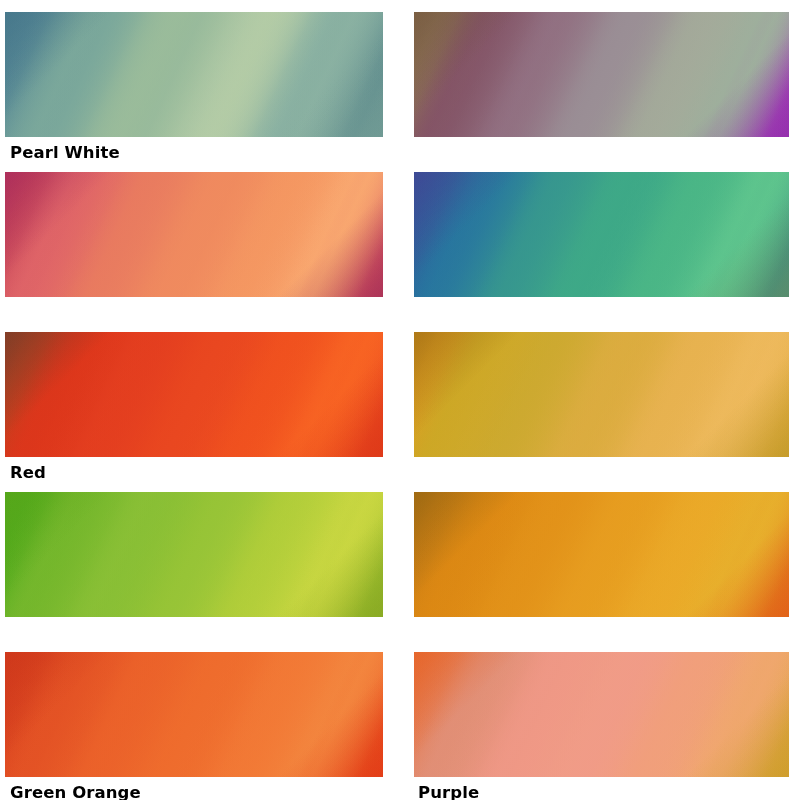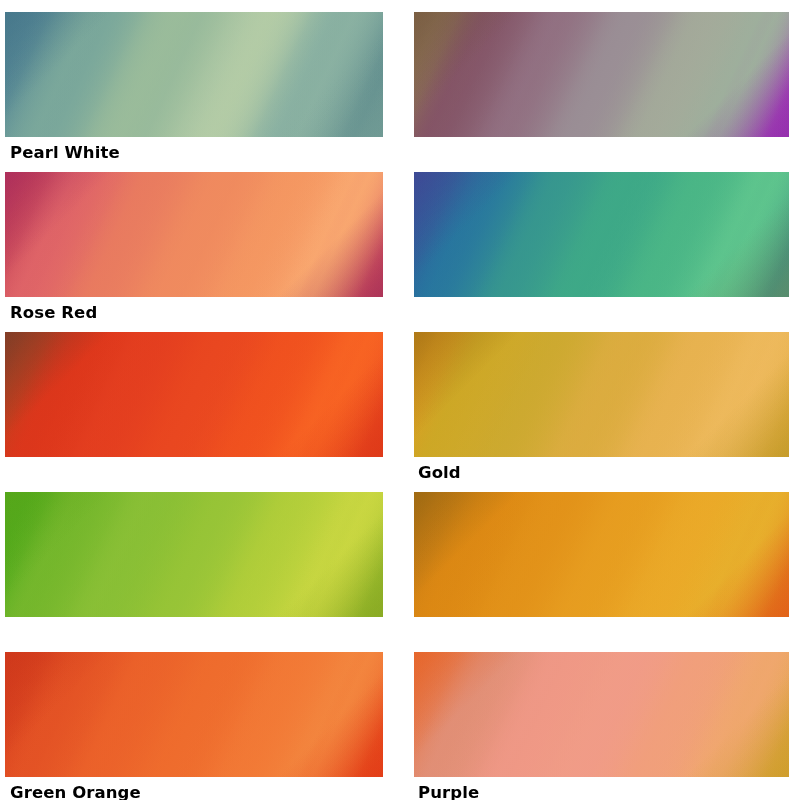--- a/index.html
+++ b/index.html
@@ -91,49 +91,48 @@
     </div>
   </div>
 
   <div class="swatch-cell">
     <div class="swatch-chip">
       <div class="layer base" style="background: linear-gradient(115deg, rgb(155, 31, 94) 0%, rgb(192, 58, 87) 13%, rgb(217, 86, 106) 25%, rgb(228, 112, 95) 38%, rgb(240, 138, 93) 50%, rgb(247, 157, 98) 63%, rgb(251, 174, 115) 75%, rgb(209, 81, 95) 88%, rgb(142, 27, 82) 100%);"></div>
       <div class="layer bands" style="background: linear-gradient(115deg, rgba(0, 0, 0, 0) 0%, rgb(192, 58, 87) 8%, rgba(0, 0, 0, 0) 17%, rgba(0, 0, 0, 0) 13%, rgb(217, 86, 106) 22%, rgba(0, 0, 0, 0) 31%, rgba(0, 0, 0, 0) 27%, rgb(228, 112, 95) 36%, rgba(0, 0, 0, 0) 45%, rgba(0, 0, 0, 0) 41%, rgb(240, 138, 93) 50%, rgba(0, 0, 0, 0) 59%, rgba(0, 0, 0, 0) 55%, rgb(247, 157, 98) 64%, rgba(0, 0, 0, 0) 73%, rgba(0, 0, 0, 0) 69%, rgb(251, 174, 115) 78%, rgba(0, 0, 0, 0) 87%, rgba(0, 0, 0, 0) 83%, rgb(209, 81, 95) 92%, rgba(0, 0, 0, 0) 100%);"></div>
       <div class="layer gloss" style="background: linear-gradient(115deg, rgba(255, 255, 255, 0) 0%, rgb(239, 138, 96) 46%, rgba(255, 255, 255, 0) 92%);"></div>
       <div class="layer corner" style="background: linear-gradient(135deg, rgb(155, 31, 94) 0%, rgba(0, 0, 0, 0) 26%, rgba(0, 0, 0, 0) 74%, rgb(142, 27, 82) 100%);"></div>
     </div>
-    <div class="swatch-label">Rose Red</div>
   </div>
 
   <div class="swatch-cell cell-right">
     <div class="swatch-chip">
       <div class="layer base" style="background: linear-gradient(115deg, rgb(75, 61, 143) 0%, rgb(43, 79, 160) 13%, rgb(29, 98, 168) 25%, rgb(43, 131, 150) 38%, rgb(53, 160, 138) 50%, rgb(76, 184, 135) 63%, rgb(99, 201, 143) 75%, rgb(62, 143, 126) 88%, rgb(111, 138, 95) 100%);"></div>
       <div class="layer bands" style="background: linear-gradient(115deg, rgba(0, 0, 0, 0) 0%, rgb(43, 79, 160) 8%, rgba(0, 0, 0, 0) 17%, rgba(0, 0, 0, 0) 13%, rgb(29, 98, 168) 22%, rgba(0, 0, 0, 0) 31%, rgba(0, 0, 0, 0) 27%, rgb(43, 131, 150) 36%, rgba(0, 0, 0, 0) 45%, rgba(0, 0, 0, 0) 41%, rgb(53, 160, 138) 50%, rgba(0, 0, 0, 0) 59%, rgba(0, 0, 0, 0) 55%, rgb(76, 184, 135) 64%, rgba(0, 0, 0, 0) 73%, rgba(0, 0, 0, 0) 69%, rgb(99, 201, 143) 78%, rgba(0, 0, 0, 0) 87%, rgba(0, 0, 0, 0) 83%, rgb(62, 143, 126) 92%, rgba(0, 0, 0, 0) 100%);"></div>
       <div class="layer gloss" style="background: linear-gradient(115deg, rgba(255, 255, 255, 0) 0%, rgb(70, 177, 132) 46%, rgba(255, 255, 255, 0) 92%);"></div>
       <div class="layer corner" style="background: linear-gradient(135deg, rgb(75, 61, 143) 0%, rgba(0, 0, 0, 0) 26%, rgba(0, 0, 0, 0) 74%, rgb(111, 138, 95) 100%);"></div>
     </div>
   </div>
 
   <div class="swatch-cell">
     <div class="swatch-chip">
       <div class="layer base" style="background: linear-gradient(115deg, rgb(79, 59, 46) 0%, rgb(184, 64, 31) 13%, rgb(216, 49, 26) 25%, rgb(224, 58, 32) 38%, rgb(234, 74, 34) 50%, rgb(244, 88, 31) 63%, rgb(251, 106, 36) 75%, rgb(232, 70, 30) 88%, rgb(214, 47, 21) 100%);"></div>
       <div class="layer bands" style="background: linear-gradient(115deg, rgba(0, 0, 0, 0) 0%, rgb(184, 64, 31) 8%, rgba(0, 0, 0, 0) 17%, rgba(0, 0, 0, 0) 13%, rgb(216, 49, 26) 22%, rgba(0, 0, 0, 0) 31%, rgba(0, 0, 0, 0) 27%, rgb(224, 58, 32) 36%, rgba(0, 0, 0, 0) 45%, rgba(0, 0, 0, 0) 41%, rgb(234, 74, 34) 50%, rgba(0, 0, 0, 0) 59%, rgba(0, 0, 0, 0) 55%, rgb(244, 88, 31) 64%, rgba(0, 0, 0, 0) 73%, rgba(0, 0, 0, 0) 69%, rgb(251, 106, 36) 78%, rgba(0, 0, 0, 0) 87%, rgba(0, 0, 0, 0) 83%, rgb(232, 70, 30) 92%, rgba(0, 0, 0, 0) 100%);"></div>
       <div class="layer gloss" style="background: linear-gradient(115deg, rgba(255, 255, 255, 0) 0%, rgb(232, 68, 30) 46%, rgba(255, 255, 255, 0) 92%);"></div>
       <div class="layer corner" style="background: linear-gradient(135deg, rgb(79, 59, 46) 0%, rgba(0, 0, 0, 0) 26%, rgba(0, 0, 0, 0) 74%, rgb(214, 47, 21) 100%);"></div>
     </div>
+    <div class="swatch-label">Red</div>
   </div>
 
   <div class="swatch-cell cell-right">
     <div class="swatch-chip">
       <div class="layer base" style="background: linear-gradient(115deg, rgb(138, 90, 16) 0%, rgb(217, 154, 26) 13%, rgb(197, 165, 25) 25%, rgb(189, 164, 28) 38%, rgb(213, 168, 52) 50%, rgb(234, 179, 82) 63%, rgb(240, 187, 96) 75%, rgb(224, 172, 66) 88%, rgb(176, 143, 24) 100%);"></div>
       <div class="layer bands" style="background: linear-gradient(115deg, rgba(0, 0, 0, 0) 0%, rgb(217, 154, 26) 8%, rgba(0, 0, 0, 0) 17%, rgba(0, 0, 0, 0) 13%, rgb(197, 165, 25) 22%, rgba(0, 0, 0, 0) 31%, rgba(0, 0, 0, 0) 27%, rgb(189, 164, 28) 36%, rgba(0, 0, 0, 0) 45%, rgba(0, 0, 0, 0) 41%, rgb(213, 168, 52) 50%, rgba(0, 0, 0, 0) 59%, rgba(0, 0, 0, 0) 55%, rgb(234, 179, 82) 64%, rgba(0, 0, 0, 0) 73%, rgba(0, 0, 0, 0) 69%, rgb(240, 187, 96) 78%, rgba(0, 0, 0, 0) 87%, rgba(0, 0, 0, 0) 83%, rgb(224, 172, 66) 92%, rgba(0, 0, 0, 0) 100%);"></div>
       <div class="layer gloss" style="background: linear-gradient(115deg, rgba(255, 255, 255, 0) 0%, rgb(226, 176, 74) 46%, rgba(255, 255, 255, 0) 92%);"></div>
       <div class="layer corner" style="background: linear-gradient(135deg, rgb(138, 90, 16) 0%, rgba(0, 0, 0, 0) 26%, rgba(0, 0, 0, 0) 74%, rgb(176, 143, 24) 100%);"></div>
     </div>
-    <div class="swatch-label">Gold</div>
   </div>
 
   <div class="swatch-cell">
     <div class="swatch-chip">
       <div class="layer base" style="background: linear-gradient(115deg, rgb(90, 163, 23) 0%, rgb(73, 168, 26) 13%, rgb(111, 181, 43) 25%, rgb(140, 193, 58) 38%, rgb(168, 203, 62) 50%, rgb(199, 214, 63) 63%, rgb(215, 220, 69) 75%, rgb(157, 188, 45) 88%, rgb(122, 156, 28) 100%);"></div>
       <div class="layer bands" style="background: linear-gradient(115deg, rgba(0, 0, 0, 0) 0%, rgb(73, 168, 26) 8%, rgba(0, 0, 0, 0) 17%, rgba(0, 0, 0, 0) 13%, rgb(111, 181, 43) 22%, rgba(0, 0, 0, 0) 31%, rgba(0, 0, 0, 0) 27%, rgb(140, 193, 58) 36%, rgba(0, 0, 0, 0) 45%, rgba(0, 0, 0, 0) 41%, rgb(168, 203, 62) 50%, rgba(0, 0, 0, 0) 59%, rgba(0, 0, 0, 0) 55%, rgb(199, 214, 63) 64%, rgba(0, 0, 0, 0) 73%, rgba(0, 0, 0, 0) 69%, rgb(215, 220, 69) 78%, rgba(0, 0, 0, 0) 87%, rgba(0, 0, 0, 0) 83%, rgb(157, 188, 45) 92%, rgba(0, 0, 0, 0) 100%);"></div>
       <div class="layer gloss" style="background: linear-gradient(115deg, rgba(255, 255, 255, 0) 0%, rgb(134, 189, 47) 46%, rgba(255, 255, 255, 0) 92%);"></div>
       <div class="layer corner" style="background: linear-gradient(135deg, rgb(90, 163, 23) 0%, rgba(0, 0, 0, 0) 26%, rgba(0, 0, 0, 0) 74%, rgb(122, 156, 28) 100%);"></div>
     </div>
   </div>

